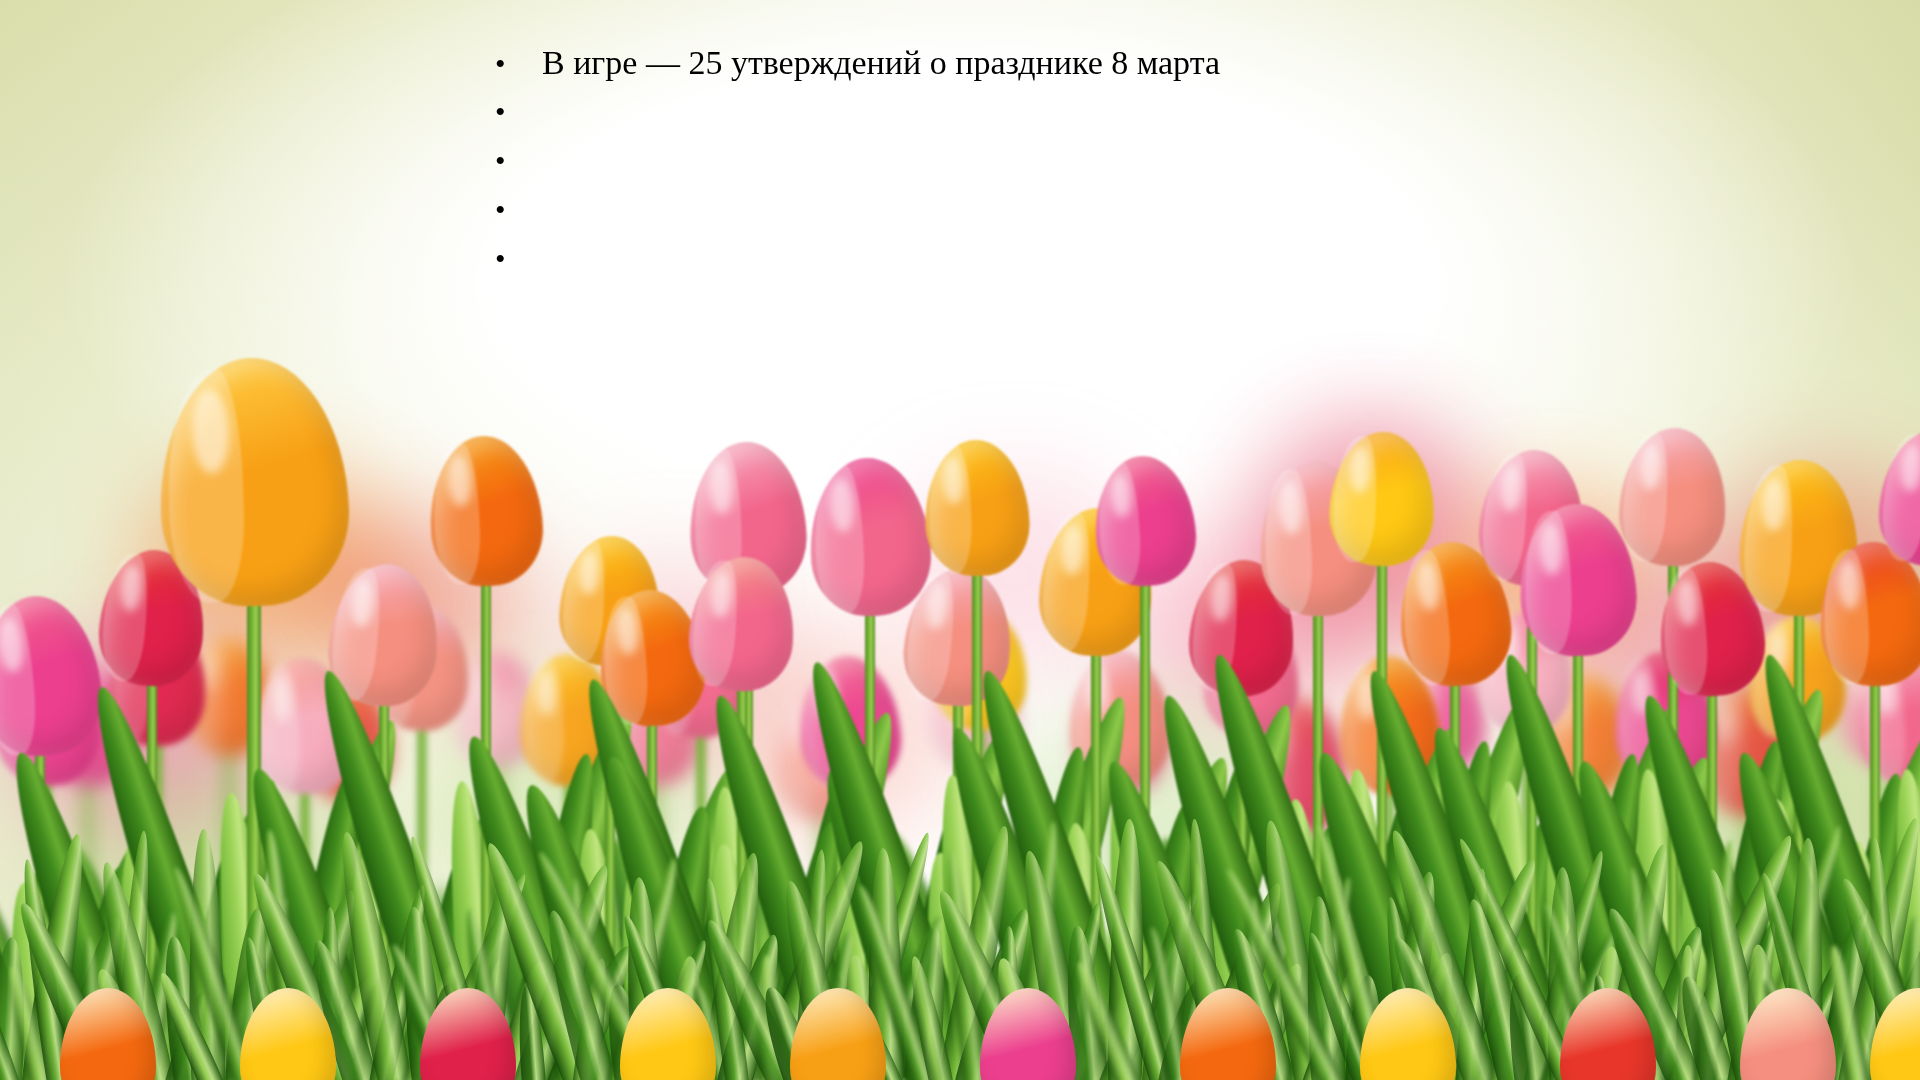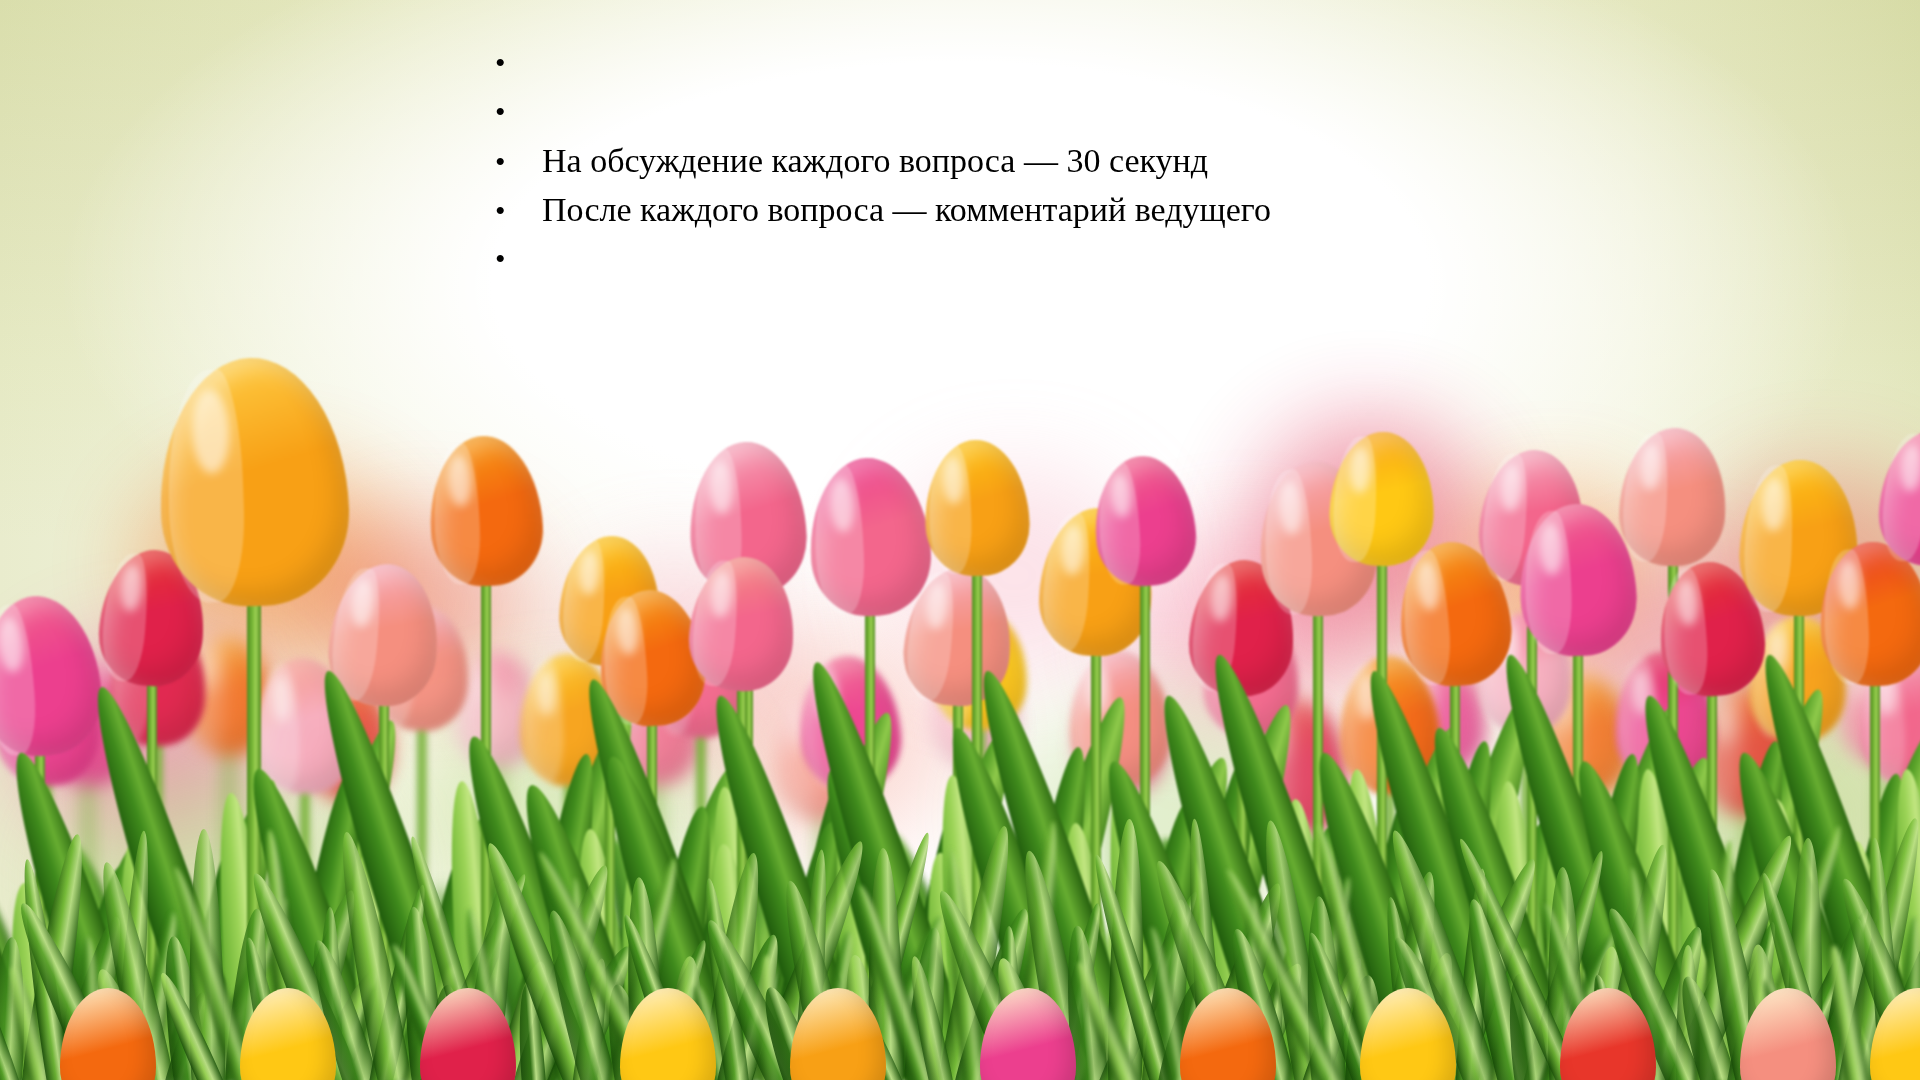--- a/index.html
+++ b/index.html
@@ -748,30 +748,29 @@
         <div style="position: absolute; left: 1870px; bottom: -36px; width: 96px; height: 128px; border-radius: 50% 50% 46% 46% / 62% 62% 38% 38%; background: linear-gradient(165deg, rgb(255, 243, 207) 0%, rgb(255, 200, 20) 48%, rgb(255, 200, 20) 100%); box-shadow: rgba(0, 0, 0, 0.15) -8px -10px 20px inset;"></div>
       </div>
   </div>
 
   <div id="text-panel">
 
 
     <ul id="bullet-list">
       <li class="bullet-row">
         <span class="bullet-mark">•</span>
+        <span class="bullet-text">В игре — 25 утверждений о празднике 8 марта</span>
       </li>
       <li class="bullet-row">
         <span class="bullet-mark">•</span>
       </li>
       <li class="bullet-row">
         <span class="bullet-mark">•</span>
-        <span class="bullet-text">На обсуждение каждого вопроса — 30 секунд</span>
       </li>
       <li class="bullet-row">
         <span class="bullet-mark">•</span>
-        <span class="bullet-text">После каждого вопроса — комментарий ведущего</span>
       </li>
       <li class="bullet-row">
         <span class="bullet-mark">•</span>
       </li>
     </ul>
   </div>
 </div>
 
 </body></html>

